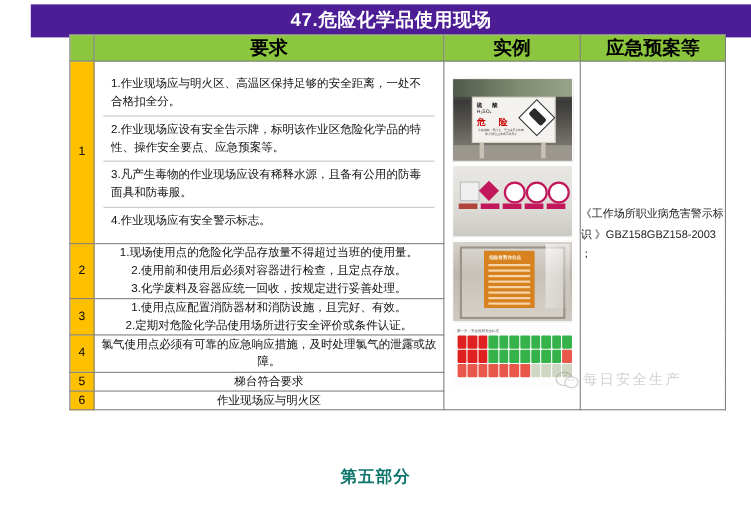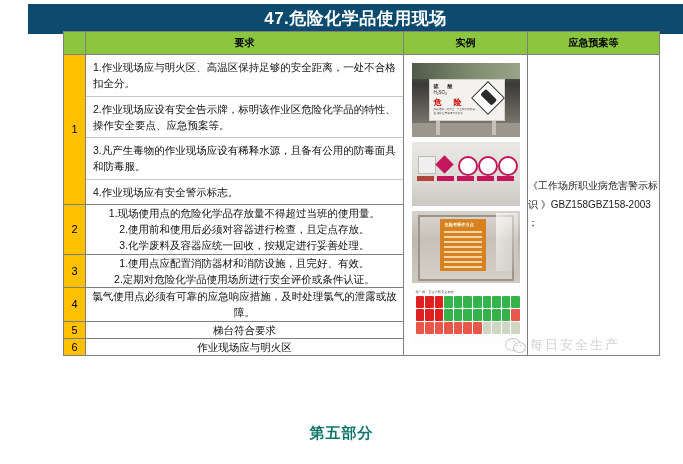--- a/index.html
+++ b/index.html
@@ -8,21 +8,21 @@
     background:#ffffff;
     font-family:"Liberation Sans","DejaVu Sans",sans-serif;
     overflow:hidden;
     position:relative;
   }
   .page{position:relative;width:683px;height:464px;background:#fff;}
 
   
   .banner{
     position:absolute;left:28px;top:4px;width:655px;height:30px;
-    background:#0c4a6e;
+    background:#4c1d95;
   }
   .banner-title{
     position:absolute;left:0;top:0;width:100%;height:30px;
     line-height:30px;text-align:center;
     color:#ffffff;font-size:17px;font-weight:bold;
     letter-spacing:0.5px;
     font-family:"Liberation Sans","DejaVu Sans",sans-serif;
   }
 
   
@@ -34,21 +34,21 @@
   }
   .tbl td,.tbl th{
     border:1px solid #808080;
     padding:0;
     vertical-align:middle;
   }
   .hdr{
     background:#8CC63E;
     height:22px;
     text-align:center;
-    font-size:10px;
+    font-size:17px;
     font-weight:bold;
     color:#000;
   }
   .hdr.blank{background:#8CC63E;}
 
   .numcell{
     background:#FFC000;
     text-align:center;
     font-size:11px;
     color:#000;
@@ -72,21 +72,21 @@
     padding:4px 5px 4px 7px;
     font-size:10.5px;
     line-height:1.55;
     color:#111;
   }
   .subtbl tr:last-child td{border-bottom:0;}
 
   
   .examples{
     padding:4px 2px;
-    text-align:left;
+    text-align:center;
     vertical-align:top;
     text-decoration:underline;
   }
   .photo{
     width:108px;
     margin:0 auto 3px auto;
     display:block;
     border:1px solid #ffffff;
     position:relative;
     overflow:hidden;
@@ -185,21 +185,21 @@
         <th class="hdr blank"></th>
         <th class="hdr">要求</th>
         <th class="hdr">实例</th>
         <th class="hdr">应急预案等</th>
       </tr>
     </thead>
     <tbody>
 
       <tr>
         <td class="numcell">1</td>
-        <td class="reqcell innerwrap" style="padding:0">
+        <td class="reqcell innerwrap" style="padding:8px">
           <table class="subtbl">
             <tbody>
                 <tr>
                   <td>1.作业现场应与明火区、高温区保持足够的安全距离，一处不合格扣全分。</td>
                 </tr>
             <tr>
                   <td>2.作业现场应设有安全告示牌，标明该作业区危险化学品的特性、操作安全要点、应急预案等。</td>
                 </tr>
             <tr>
                   <td>3.凡产生毒物的作业现场应设有稀释水源，且备有公用的防毒面具和防毒服。</td>

